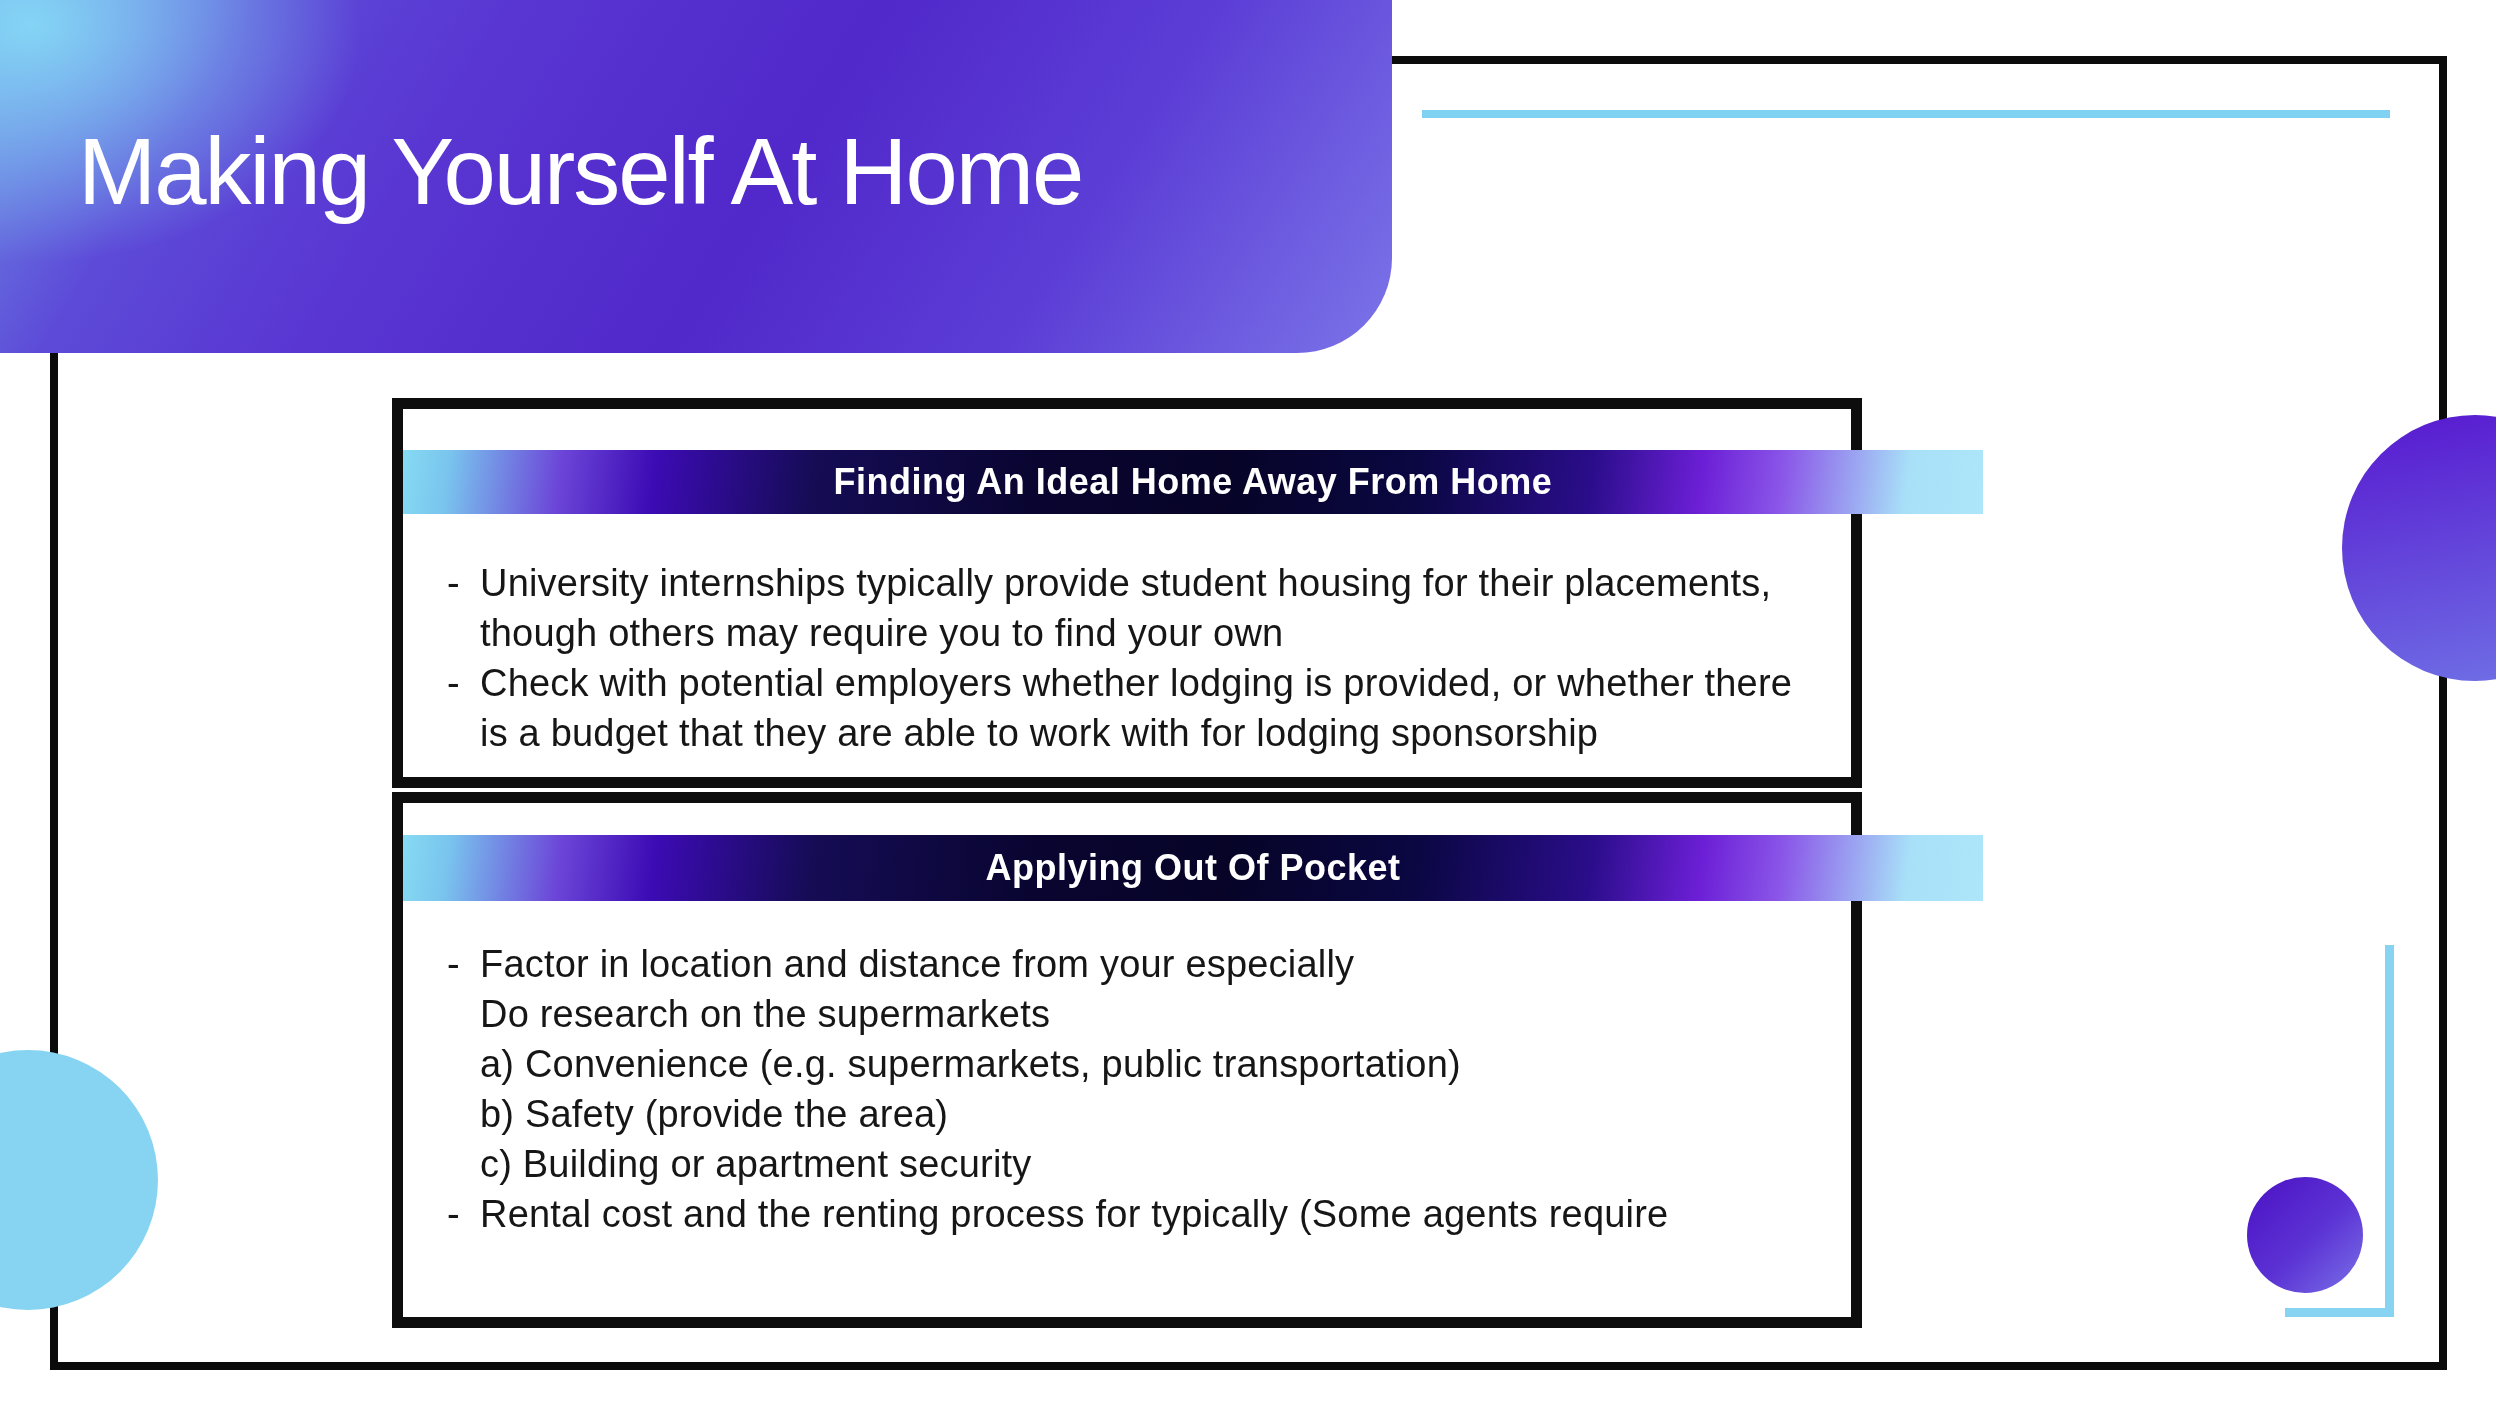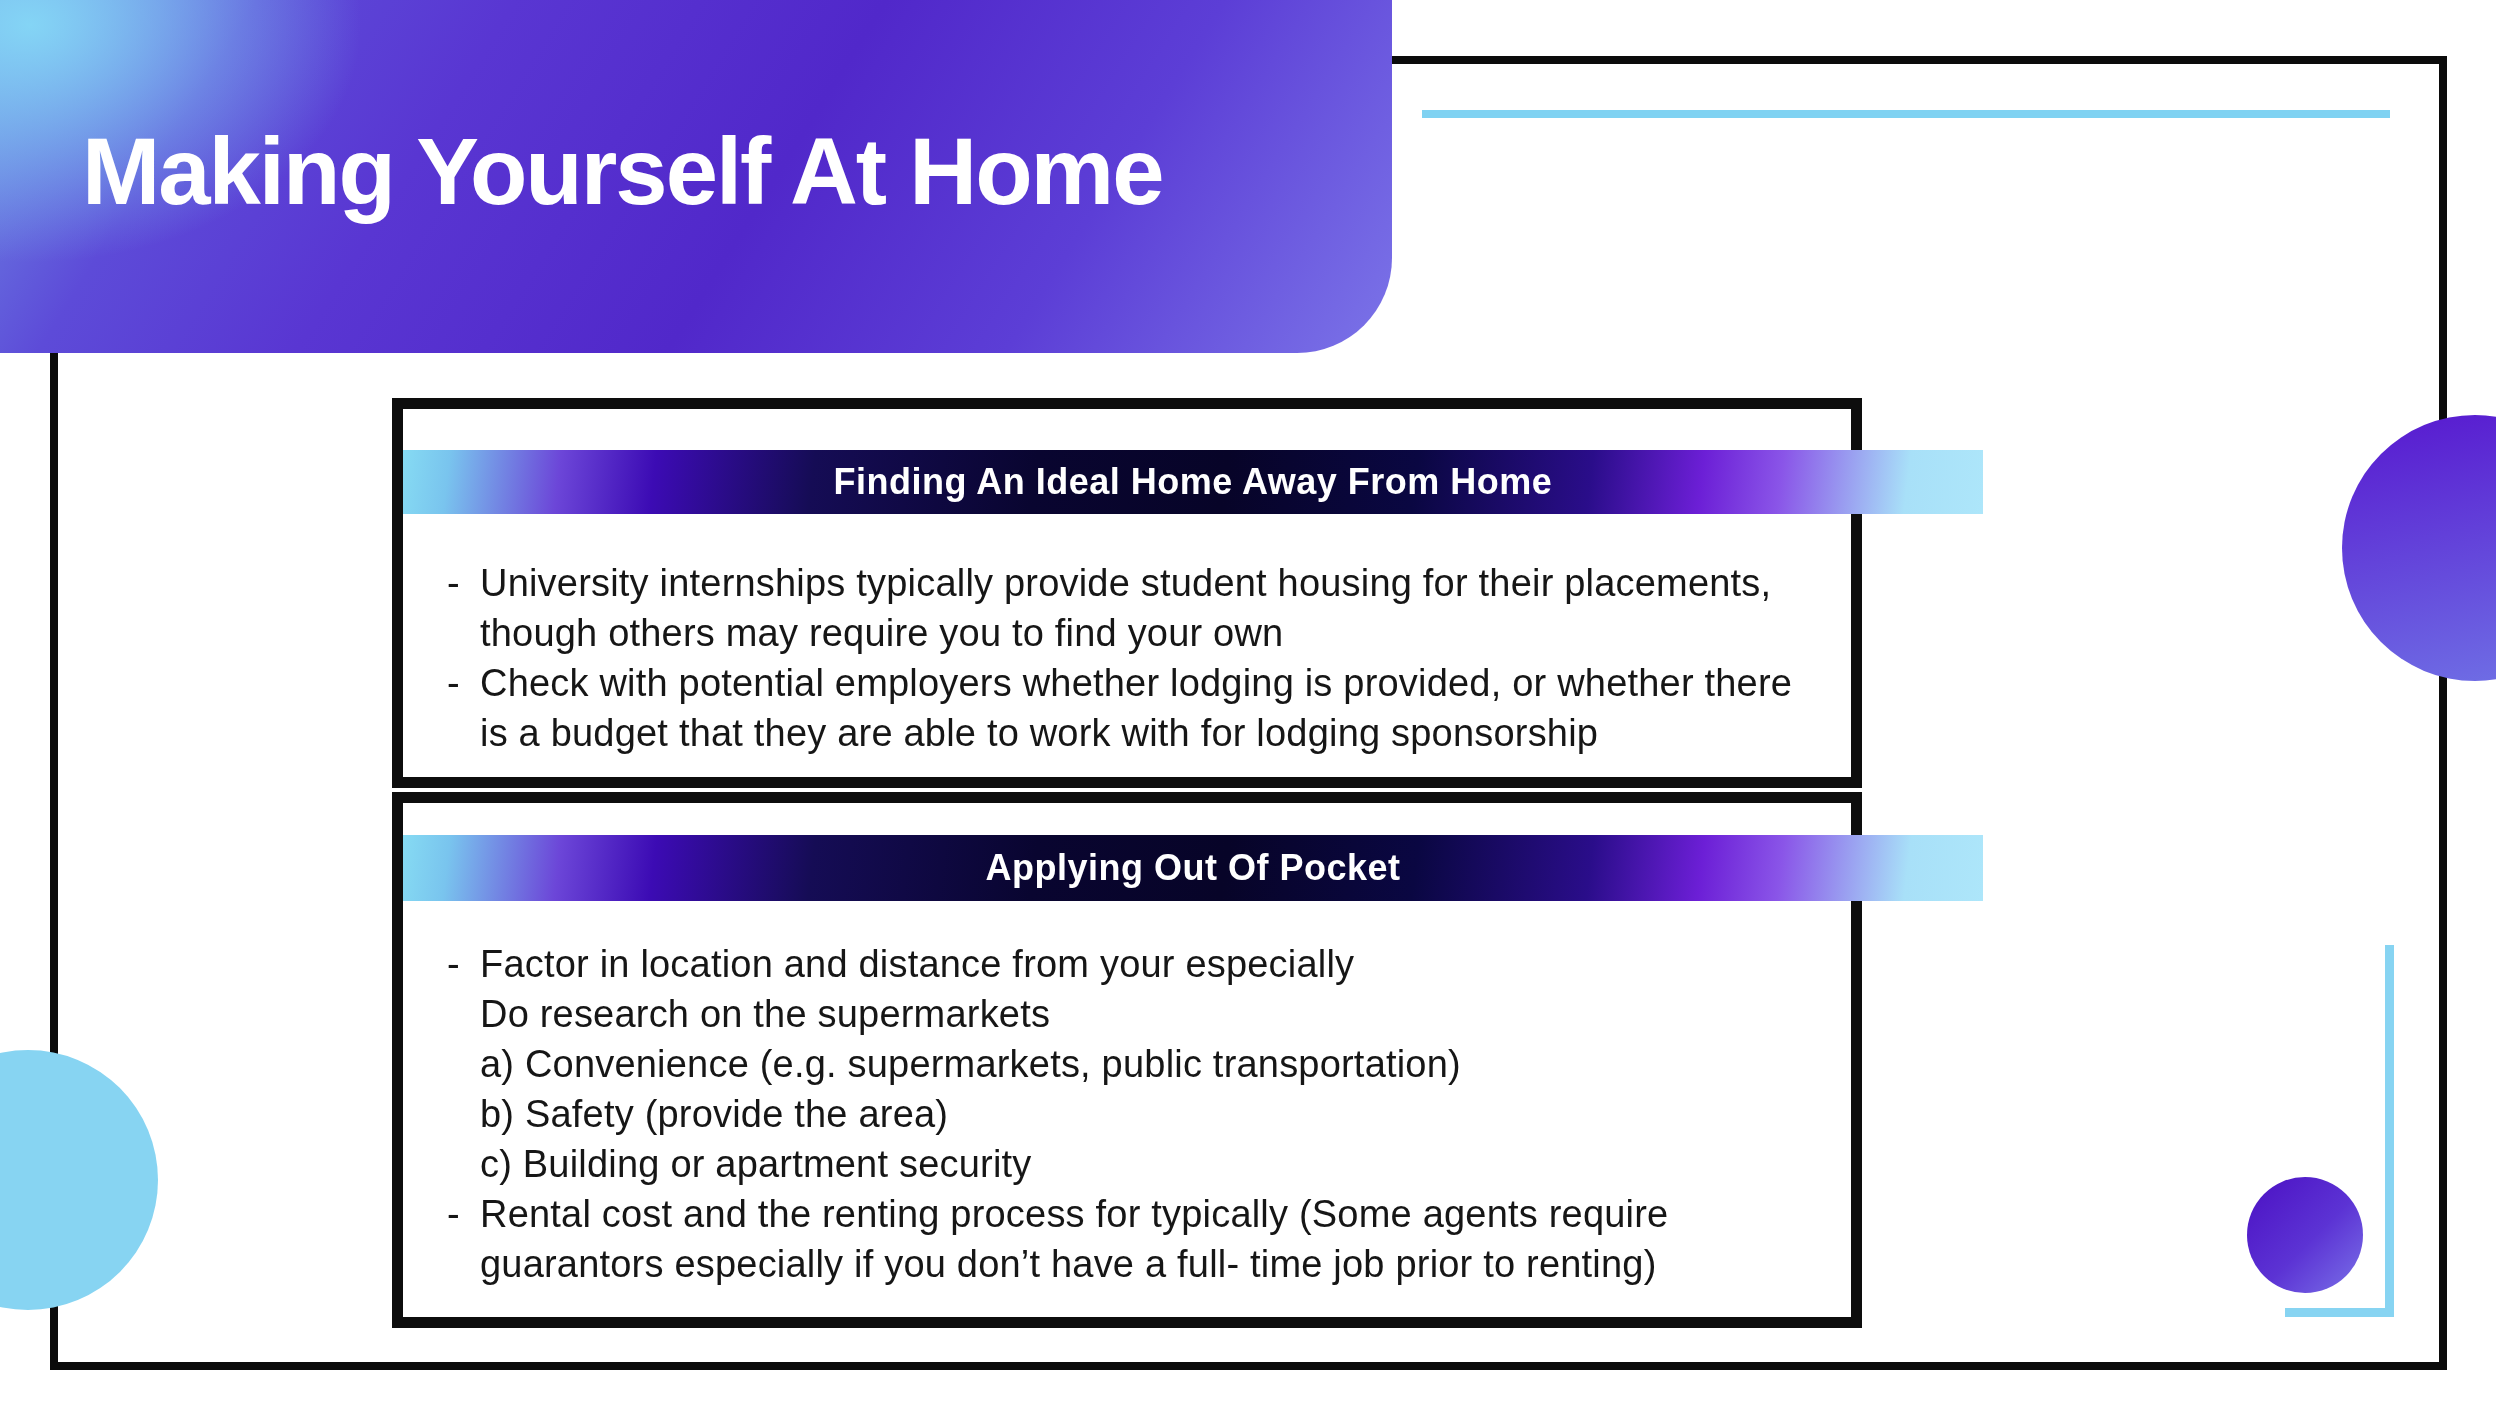--- a/index.html
+++ b/index.html
@@ -27,22 +27,22 @@
   .banner{
     position:absolute;left:0;top:0;
     width:1392px;height:353px;
     border-radius:0 0 95px 0;
     background:
       radial-gradient(ellipse 460px 330px at 30px 25px, rgba(133,216,246,.96), rgba(133,216,246,0) 72%),
       linear-gradient(122deg, #6e8fe4 0%, #5d4bd8 16%, #5936d2 32%, #5128ca 55%, #5c3ed6 76%, #7b74e8 100%);
     display:flex;align-items:center;
   }
   .banner h1{
-    margin:0;padding:150px 0 10px 82px;
-    font-size:94px;font-weight:700;letter-spacing:-2px;
+    margin:16px;padding:150px 0 10px 62px;
+    font-size:94px;font-weight:400;letter-spacing:-2px;
     color:#ffffff;line-height:1;
     padding-top:0;
   }
   
   .circle-right{
     position:absolute;left:2342px;top:415px;
     width:266px;height:266px;border-radius:50%;
     background:linear-gradient(168deg,#5718cf 0%,#6f6fe5 96%);
   }
   .circle-bottom-left{
@@ -168,21 +168,17 @@
             <span class="txt">b) Safety (provide the area)</span>
           </div>
           <div class="line">
             <span class="dash"></span>
             <span class="txt">c) Building or apartment security</span>
           </div>
           <div class="line">
             <span class="dash">-</span>
             <span class="txt">Rental cost and the renting process for typically (Some agents require</span>
           </div>
-          <div class="line">
-            <span class="dash"></span>
-            <span class="txt">guarantors especially if you don’t have a full- time job prior to renting)</span>
-          </div>
         </div>
     </div>
 
   </div>
 </div>
 
 </body></html>

